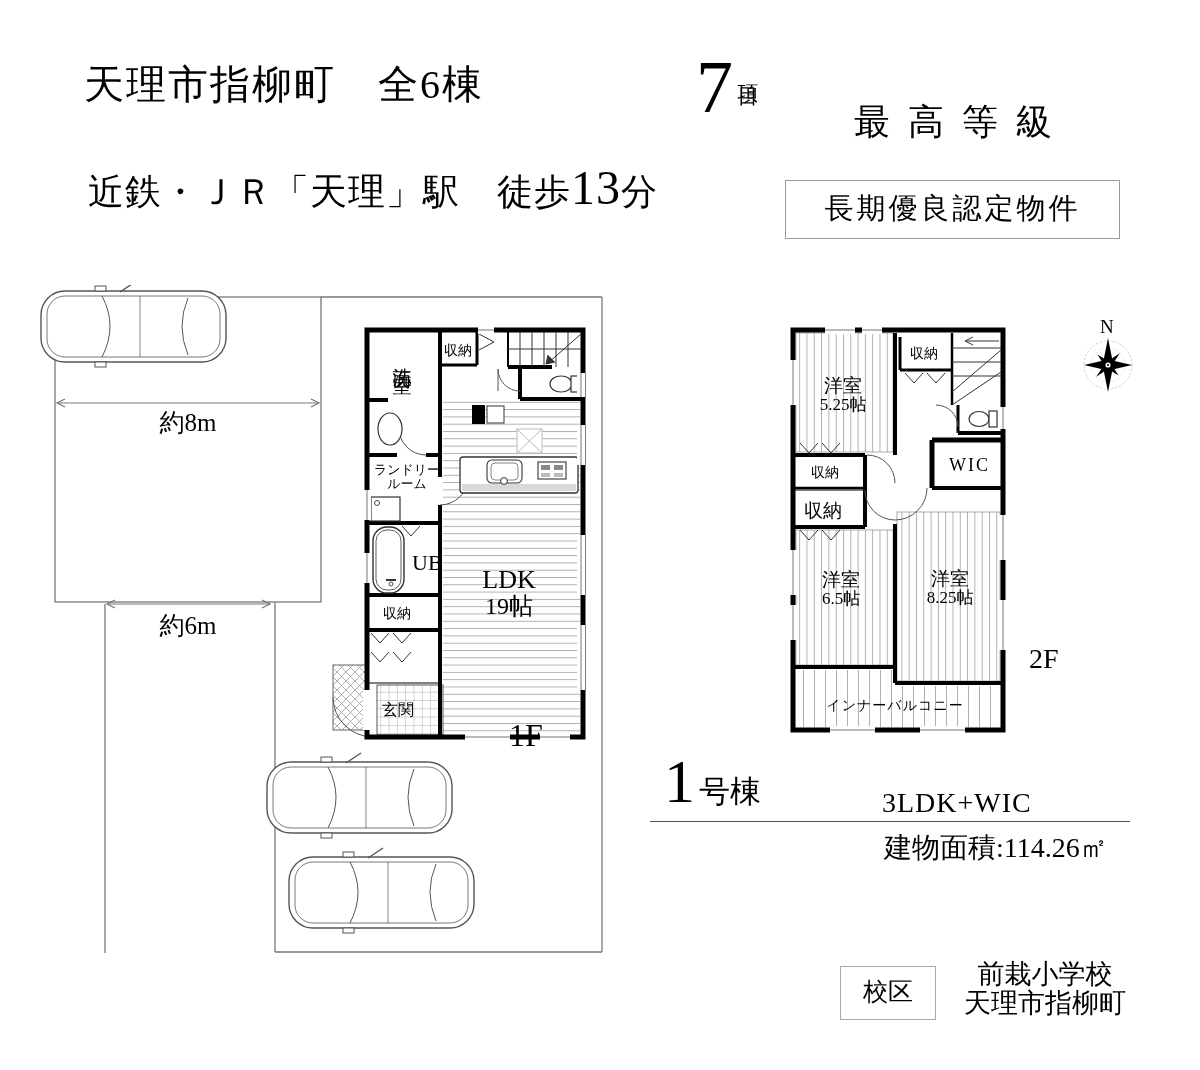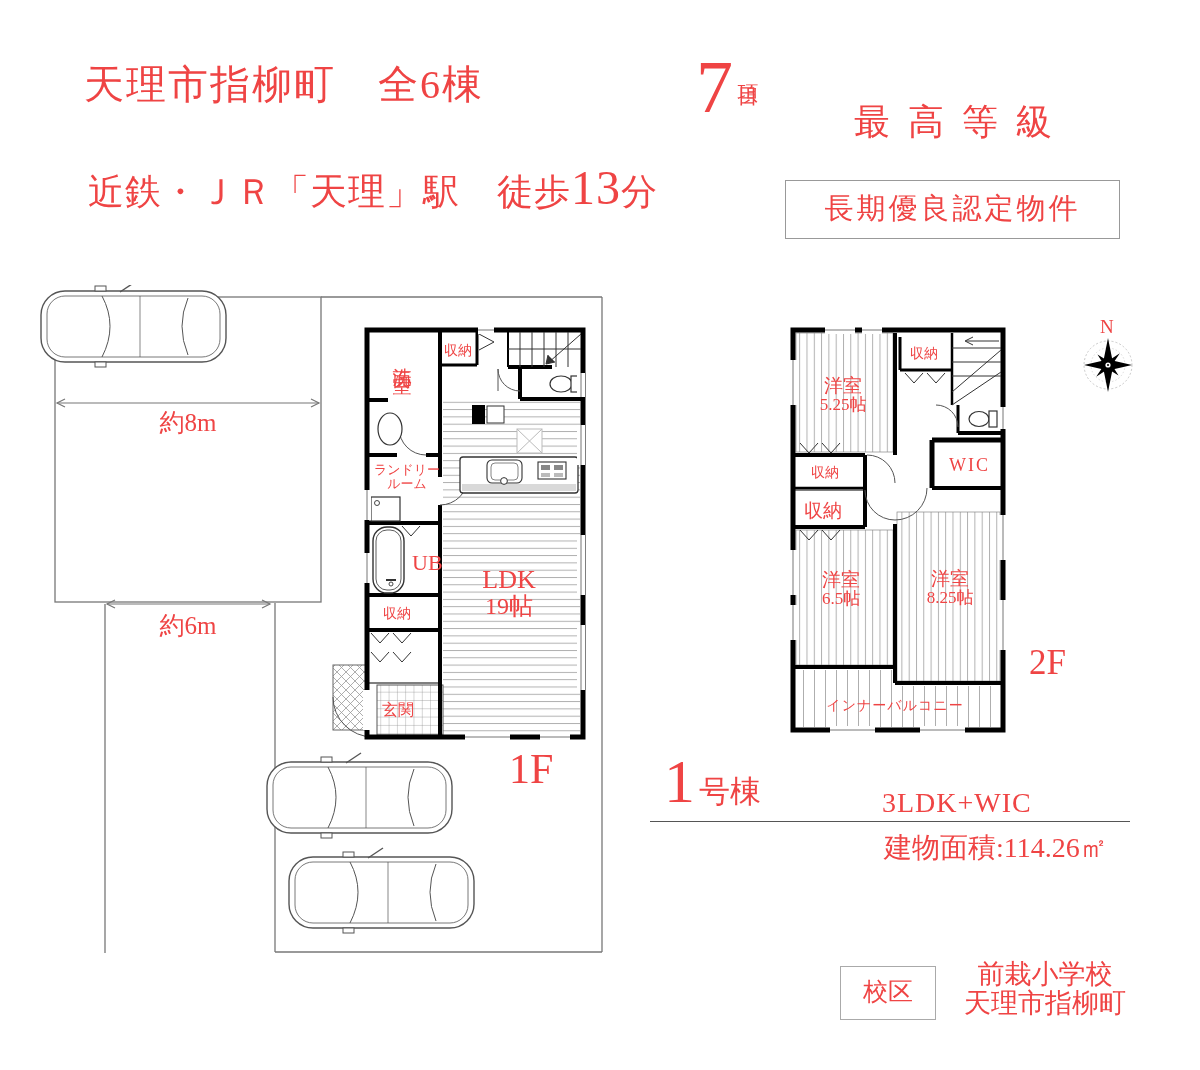--- a/index.html
+++ b/index.html
@@ -1,17 +1,17 @@
 <!DOCTYPE html>
 <html><head>
 <meta charset="utf-8">
 <style>
   html,body{margin:0;padding:0;background:#fff;}
   #page{position:relative;width:1200px;height:1070px;background:#ffffff;overflow:hidden;
-        font-family:"Liberation Serif","DejaVu Serif",serif;color:#ef4444;}
+        font-family:"Liberation Serif","DejaVu Serif",serif;color:#000000;}
   .lbl{position:absolute;white-space:nowrap;}
   .ctr{text-align:center;}
   .vert{writing-mode:vertical-rl;text-orientation:upright;}
   svg{position:absolute;}
   
   .title{left:84px;top:57px;font-size:40px;letter-spacing:2px;}
   .access{left:88px;top:160px;font-size:36px;letter-spacing:1px;}
   .access .big{font-size:37px;}
   .access .num{font-size:48px;}
   
@@ -19,22 +19,22 @@
   .koumoku{left:734px;top:68px;font-size:21px;letter-spacing:3px;}
   .subtitle{left:788px;top:45px;width:330px;height:42px;border-top:1px solid #444;
             border-bottom:1px solid #444;font-size:17.5px;line-height:41px;}
   .grade{left:788px;top:98px;width:330px;font-size:36px;letter-spacing:18px;text-indent:18px;}
   .certbox{left:785px;top:180px;width:333px;height:57px;border:1.5px solid #999;
            font-size:29px;letter-spacing:3px;line-height:55px;}
   
   .dim8{left:128px;top:406px;width:120px;font-size:25px;}
   .dim6{left:128px;top:609px;width:120px;font-size:25px;}
   
-  .f1lab{left:509px;top:745px;font-size:42px;}
-  .f2lab{left:1029px;top:643px;font-size:35px;}
+  .f1lab{left:509px;top:717px;font-size:32px;}
+  .f2lab{left:1029px;top:643px;font-size:28px;}
   .north{left:1100px;top:316px;font-size:19px;}
   
   .r-wash{left:389px;top:352px;font-size:19px;letter-spacing:4px;}
   .r-shu-top1{left:444px;top:342px;font-size:14px;}
   .r-laun1{left:369px;top:461px;width:76px;font-size:13px;}
   .r-laun2{left:369px;top:475px;width:76px;font-size:13px;}
   .r-ub{left:412px;top:550px;font-size:22px;}
   .r-shu-left1{left:383px;top:605px;font-size:14px;}
   .r-genkan{left:382px;top:700px;font-size:16px;}
   .r-ldk1{left:459px;top:565px;width:100px;font-size:26px;}

